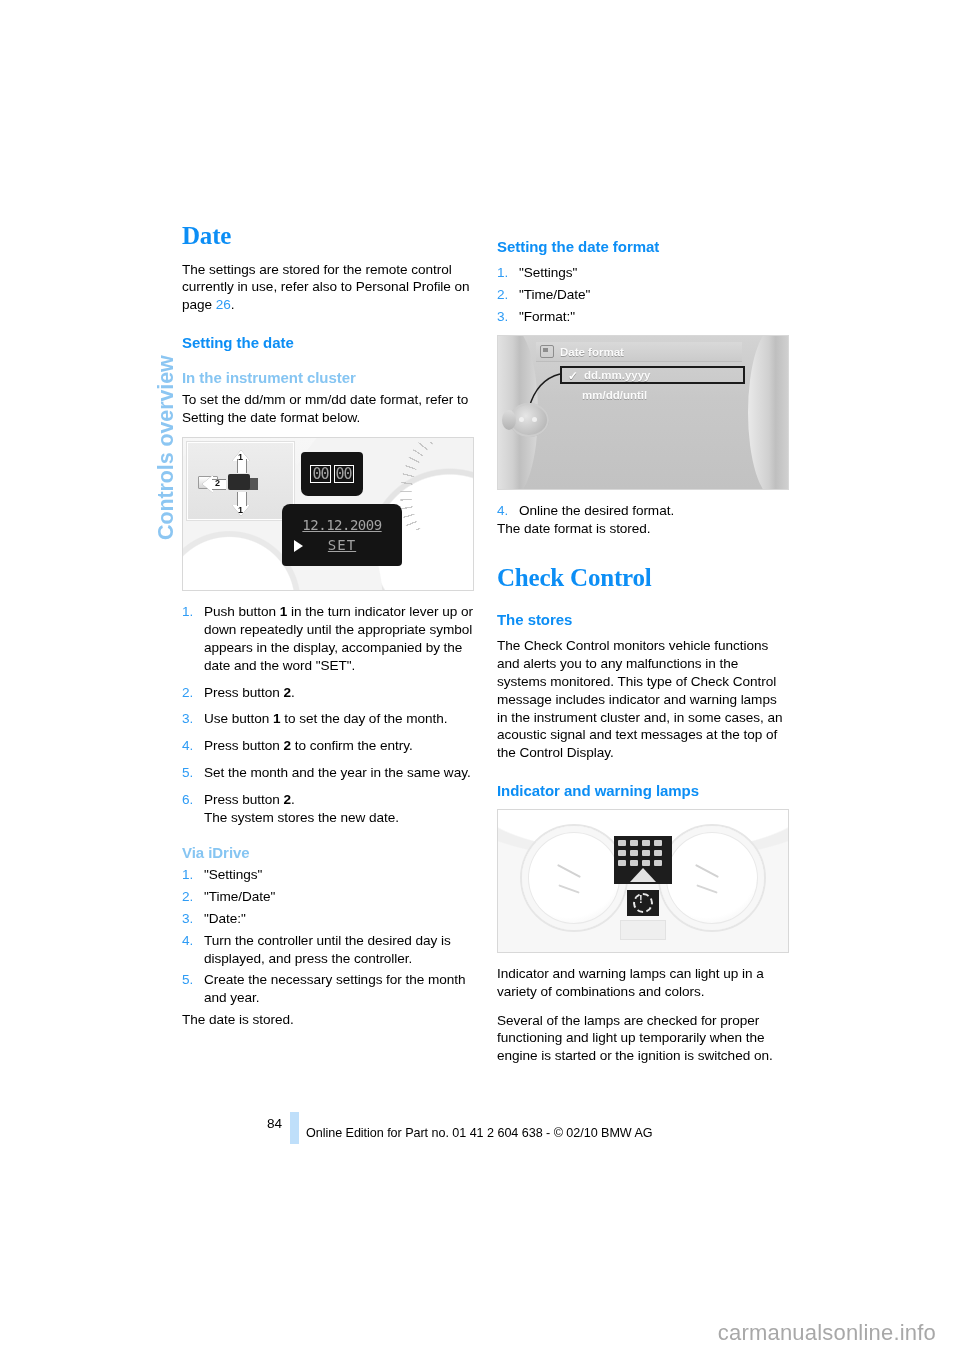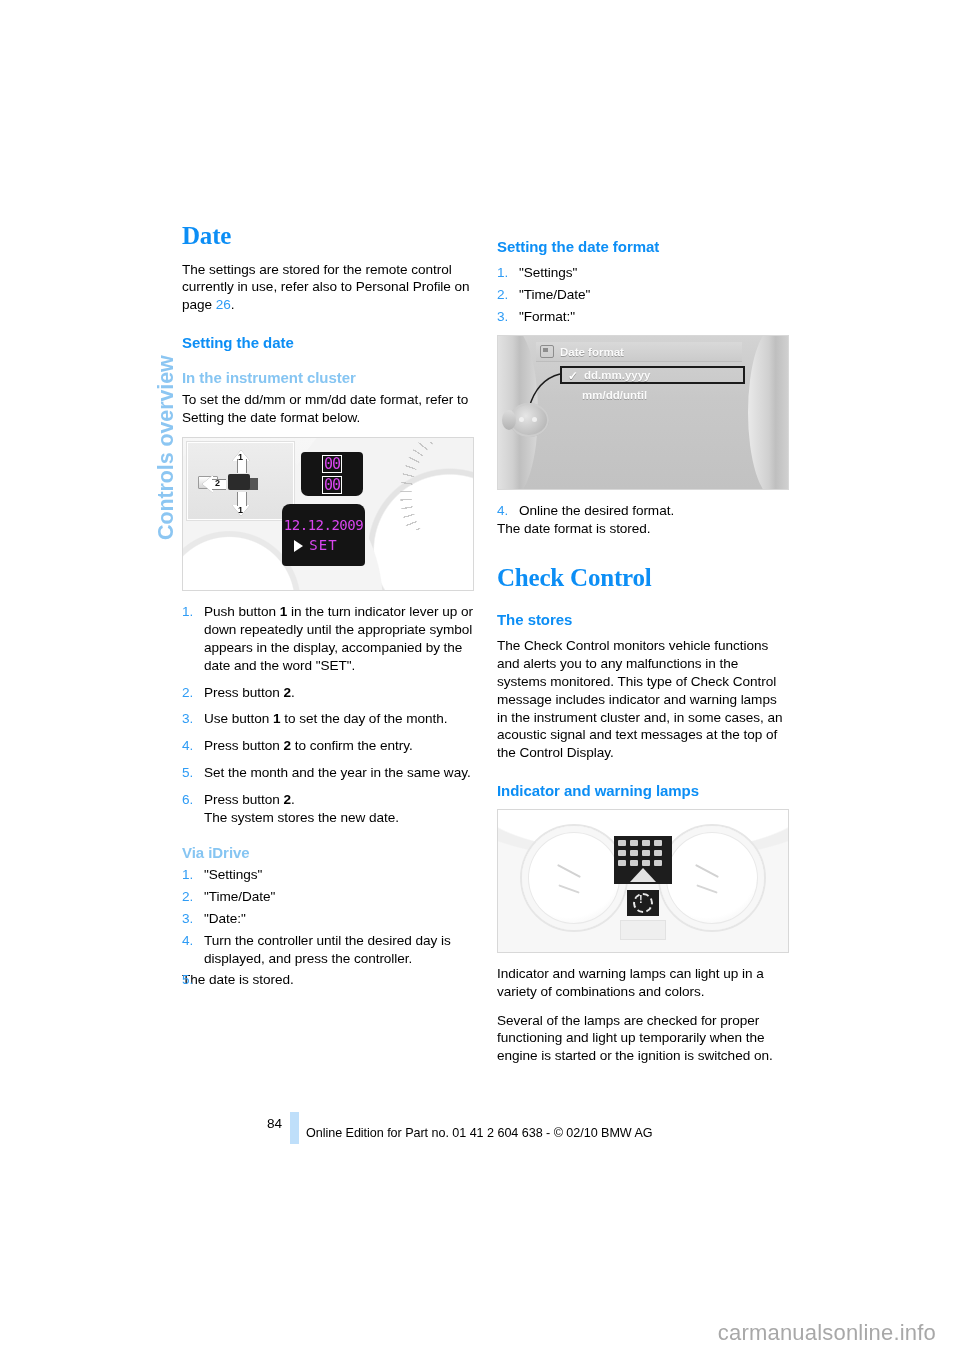--- a/index.html
+++ b/index.html
@@ -212,42 +212,42 @@
     font-size: 9px; font-weight: bold; color: #111;
     z-index: 3;
   }
   .fig-cluster .lbl-1a { left: 50px; top: 9px; }
   .fig-cluster .lbl-1b { left: 50px; top: 62px; }
   .fig-cluster .lbl-2  { left: 27px; top: 35px; }
 
   .lcd {
     position: absolute;
     background: #141414;
-    color: #d946ef;
-    flex-direction: column;
+    color: #a3a3a3;
   }
   .lcd-top {
     left: 118px; top: 14px;
     width: 62px; height: 44px;
     border-radius: 4px 4px 7px 7px;
     display: flex; align-items: center; justify-content: center; gap: 3px;
   }
   .lcd-top .seg {
     font-family: "DejaVu Sans Mono", monospace;
     font-size: 15px;
     line-height: 1;
     border: 1.6px solid #fff;
     padding: 1px 1px 0 1px;
     letter-spacing: -1px;
   }
   .lcd-bot {
     left: 99px; top: 66px;
-    width: 83px; height: 62px;
+    width: 120px; height: 62px;
     border-radius: 8px 8px 4px 4px;
     text-align: center;
+    text-decoration: underline;
   }
   .lcd-bot .date {
     font-family: "DejaVu Sans Mono", monospace;
     font-size: 14px;
     margin-top: 13px;
     letter-spacing: -0.5px;
   }
   .lcd-bot .setrow {
     margin-top: 4px;
     font-family: "DejaVu Sans Mono", monospace;
@@ -548,21 +548,21 @@
       <li>
         <span class="num">2.</span><span>"Time/Date"</span>
       </li>
       <li>
         <span class="num">3.</span><span>"Date:"</span>
       </li>
       <li>
         <span class="num">4.</span><span>Turn the controller until the desired day is displayed, and press the controller.</span>
       </li>
       <li>
-        <span class="num">5.</span>
+        <span class="num">5.</span><span>Create the necessary settings for the month and year.</span>
       </li>
     </ol>
 
     <p class="body after-list">The date is stored.</p>
   </div>
 
   <div class="col col-right">
 
     <h2 class="subtitle" style="margin-top:16px">Setting the date format</h2>
 

